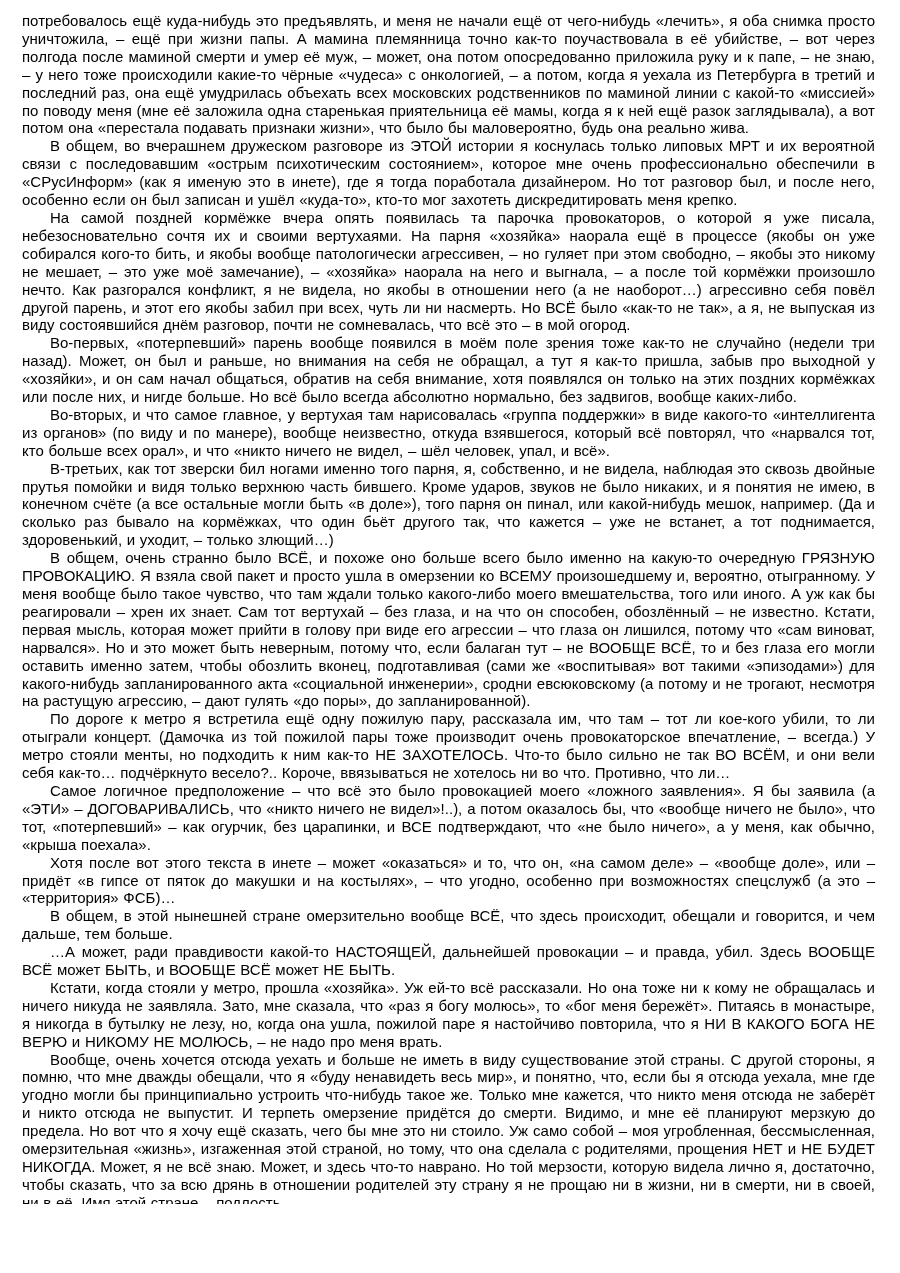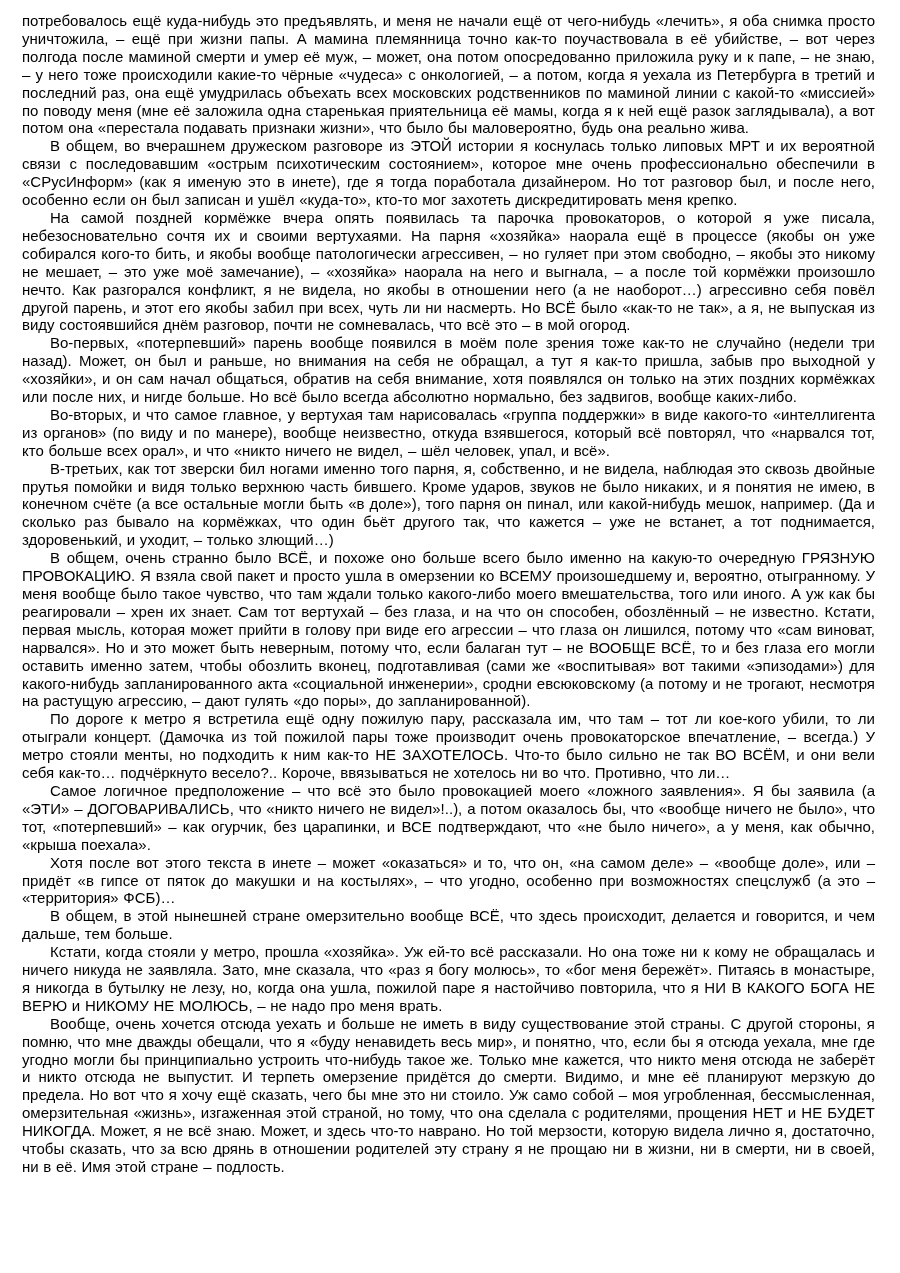--- a/index.html
+++ b/index.html
@@ -37,16 +37,17 @@
   <p class="continuation">потребовалось ещё куда-нибудь это предъявлять, и меня не начали ещё от чего-нибудь «лечить», я оба снимка просто уничтожила, – ещё при жизни папы. А мамина племянница точно как-то поучаствовала в её убийстве, – вот через полгода после маминой смерти и умер её муж, – может, она потом опосредованно приложила руку и к папе, – не знаю, – у него тоже происходили какие-то чёрные «чудеса» с онкологией, – а потом, когда я уехала из Петербурга в третий и последний раз, она ещё умудрилась объехать всех московских родственников по маминой линии с какой-то «миссией» по поводу меня (мне её заложила одна старенькая приятельница её мамы, когда я к ней ещё разок заглядывала), а вот потом она «перестала подавать признаки жизни», что было бы маловероятно, будь она реально жива.</p>
   <p>В общем, во вчерашнем дружеском разговоре из ЭТОЙ истории я коснулась только липовых МРТ и их вероятной связи с последовавшим «острым психотическим состоянием», которое мне очень профессионально обеспечили в «СРусИнформ» (как я именую это в инете), где я тогда поработала дизайнером. Но тот разговор был, и после него, особенно если он был записан и ушёл «куда-то», кто-то мог захотеть дискредитировать меня крепко.</p>
   <p>На самой поздней кормёжке вчера опять появилась та парочка провокаторов, о которой я уже писала, небезосновательно сочтя их и своими вертухаями. На парня «хозяйка» наорала ещё в процессе (якобы он уже собирался кого-то бить, и якобы вообще патологически агрессивен, – но гуляет при этом свободно, – якобы это никому не мешает, – это уже моё замечание), – «хозяйка» наорала на него и выгнала, – а после той кормёжки произошло нечто. Как разгорался конфликт, я не видела, но якобы в отношении него (а не наоборот…) агрессивно себя повёл другой парень, и этот его якобы забил при всех, чуть ли ни насмерть. Но ВСЁ было «как-то не так», а я, не выпуская из виду состоявшийся днём разговор, почти не сомневалась, что всё это – в мой огород.</p>
   <p>Во-первых, «потерпевший» парень вообще появился в моём поле зрения тоже как-то не случайно (недели три назад). Может, он был и раньше, но внимания на себя не обращал, а тут я как-то пришла, забыв про выходной у «хозяйки», и он сам начал общаться, обратив на себя внимание, хотя появлялся он только на этих поздних кормёжках или после них, и нигде больше. Но всё было всегда абсолютно нормально, без задвигов, вообще каких-либо.</p>
   <p>Во-вторых, и что самое главное, у вертухая там нарисовалась «группа поддержки» в виде какого-то «интеллигента из органов» (по виду и по манере), вообще неизвестно, откуда взявшегося, который всё повторял, что «нарвался тот, кто больше всех орал», и что «никто ничего не видел, – шёл человек, упал, и всё».</p>
   <p>В-третьих, как тот зверски бил ногами именно того парня, я, собственно, и не видела, наблюдая это сквозь двойные прутья помойки и видя только верхнюю часть бившего. Кроме ударов, звуков не было никаких, и я понятия не имею, в конечном счёте (а все остальные могли быть «в доле»), того парня он пинал, или какой-нибудь мешок, например. (Да и сколько раз бывало на кормёжках, что один бьёт другого так, что кажется – уже не встанет, а тот поднимается, здоровенький, и уходит, – только злющий…)</p>
   <p>В общем, очень странно было ВСЁ, и похоже оно больше всего было именно на какую-то очередную ГРЯЗНУЮ ПРОВОКАЦИЮ. Я взяла свой пакет и просто ушла в омерзении ко ВСЕМУ произошедшему и, вероятно, отыгранному. У меня вообще было такое чувство, что там ждали только какого-либо моего вмешательства, того или иного. А уж как бы реагировали – хрен их знает. Сам тот вертухай – без глаза, и на что он способен, обозлённый – не известно. Кстати, первая мысль, которая может прийти в голову при виде его агрессии – что глаза он лишился, потому что «сам виноват, нарвался». Но и это может быть неверным, потому что, если балаган тут – не ВООБЩЕ ВСЁ, то и без глаза его могли оставить именно затем, чтобы обозлить вконец, подготавливая (сами же «воспитывая» вот такими «эпизодами») для какого-нибудь запланированного акта «социальной инженерии», сродни евсюковскому (а потому и не трогают, несмотря на растущую агрессию, – дают гулять «до поры», до запланированной).</p>
   <p>По дороге к метро я встретила ещё одну пожилую пару, рассказала им, что там – тот ли кое-кого убили, то ли отыграли концерт. (Дамочка из той пожилой пары тоже производит очень провокаторское впечатление, – всегда.) У метро стояли менты, но подходить к ним как-то НЕ ЗАХОТЕЛОСЬ. Что-то было сильно не так ВО ВСЁМ, и они вели себя как-то… подчёркнуто весело?.. Короче, ввязываться не хотелось ни во что. Противно, что ли…</p>
   <p>Самое логичное предположение – что всё это было провокацией моего «ложного заявления». Я бы заявила (а «ЭТИ» – ДОГОВАРИВАЛИСЬ, что «никто ничего не видел»!..), а потом оказалось бы, что «вообще ничего не было», что тот, «потерпевший» – как огурчик, без царапинки, и ВСЕ подтверждают, что «не было ничего», а у меня, как обычно, «крыша поехала».</p>
   <p>Хотя после вот этого текста в инете – может «оказаться» и то, что он, «на самом деле» – «вообще доле», или – придёт «в гипсе от пяток до макушки и на костылях», – что угодно, особенно при возможностях спецслужб (а это – «территория» ФСБ)…</p>
-  <p>В общем, в этой нынешней стране омерзительно вообще ВСЁ, что здесь происходит, делается и говорится, и чем дальше, тем больше.</p>
+  <p>В общем, в этой нынешней стране омерзительно вообще ВСЁ, что здесь происходит, обещали и говорится, и чем дальше, тем больше.</p>
+  <p>…А может, ради правдивости какой-то НАСТОЯЩЕЙ, дальнейшей провокации – и правда, убил. Здесь ВООБЩЕ ВСЁ может БЫТЬ, и ВООБЩЕ ВСЁ может НЕ БЫТЬ.</p>
   <p>Кстати, когда стояли у метро, прошла «хозяйка». Уж ей-то всё рассказали. Но она тоже ни к кому не обращалась и ничего никуда не заявляла. Зато, мне сказала, что «раз я богу молюсь», то «бог меня бережёт». Питаясь в монастыре, я никогда в бутылку не лезу, но, когда она ушла, пожилой паре я настойчиво повторила, что я НИ В КАКОГО БОГА НЕ ВЕРЮ и НИКОМУ НЕ МОЛЮСЬ, – не надо про меня врать.</p>
   <p>Вообще, очень хочется отсюда уехать и больше не иметь в виду существование этой страны. С другой стороны, я помню, что мне дважды обещали, что я «буду ненавидеть весь мир», и понятно, что, если бы я отсюда уехала, мне где угодно могли бы принципиально устроить что-нибудь такое же. Только мне кажется, что никто меня отсюда не заберёт и никто отсюда не выпустит. И терпеть омерзение придётся до смерти. Видимо, и мне её планируют мерзкую до предела. Но вот что я хочу ещё сказать, чего бы мне это ни стоило. Уж само собой – моя угробленная, бессмысленная, омерзительная «жизнь», изгаженная этой страной, но тому, что она сделала с родителями, прощения НЕТ и НЕ БУДЕТ НИКОГДА. Может, я не всё знаю. Может, и здесь что-то наврано. Но той мерзости, которую видела лично я, достаточно, чтобы сказать, что за всю дрянь в отношении родителей эту страну я не прощаю ни в жизни, ни в смерти, ни в своей, ни в её. Имя этой стране – подлость.</p>
 </main>
 
 </body></html>

